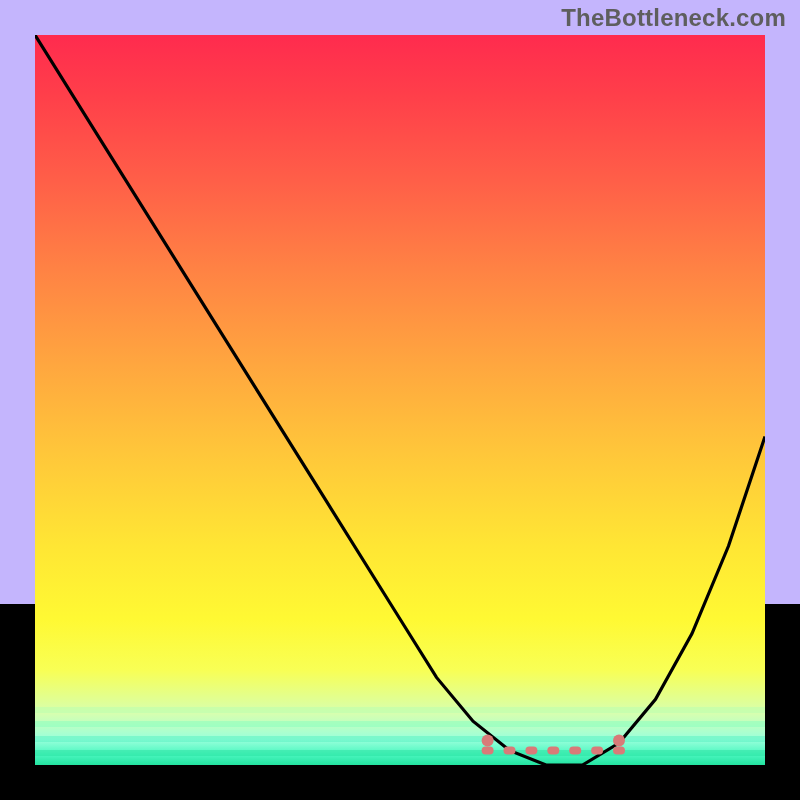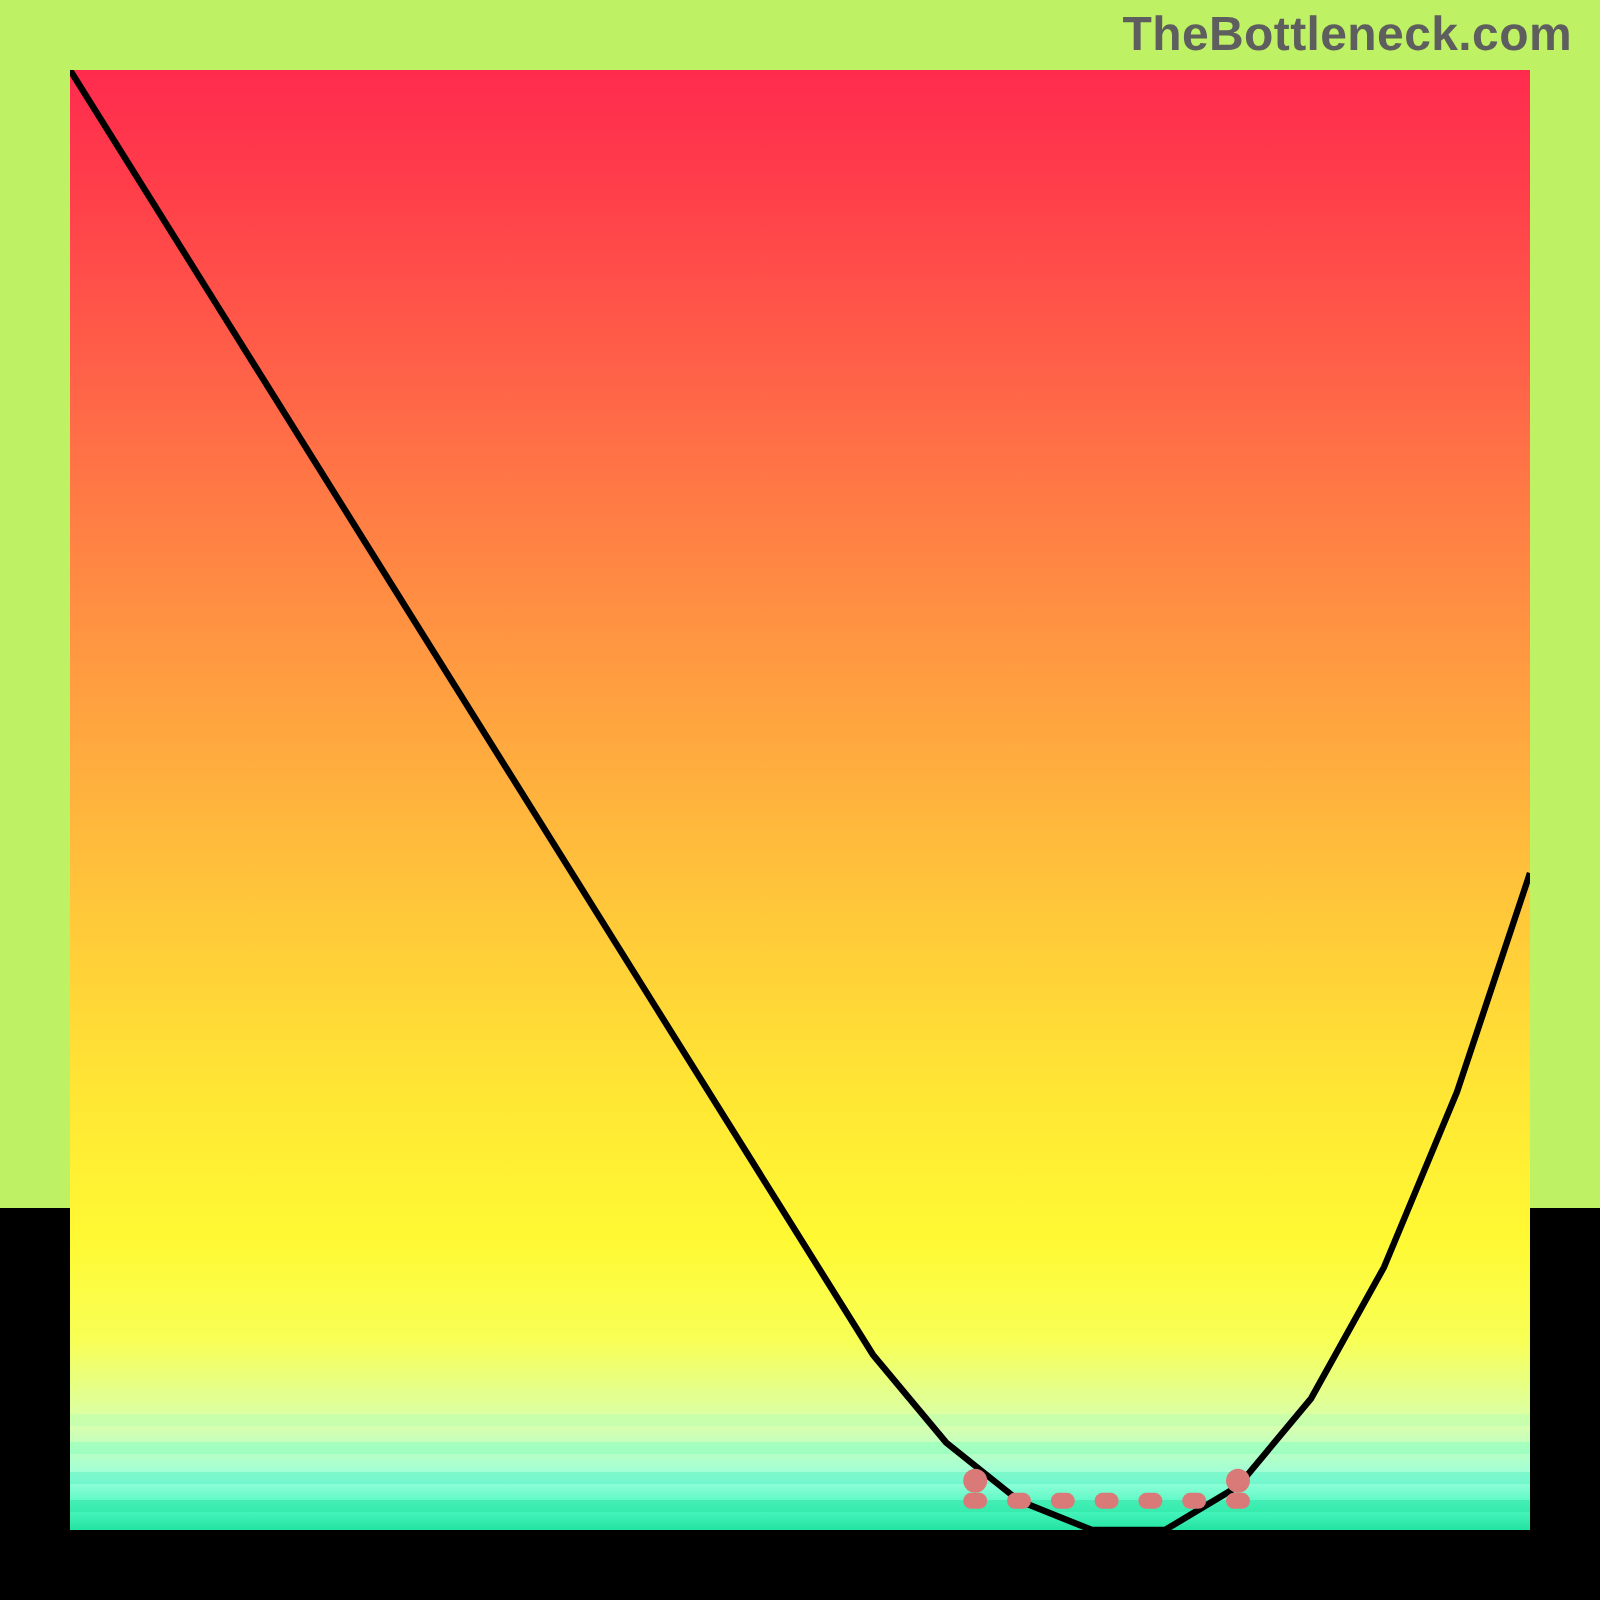--- a/index.html
+++ b/index.html
@@ -8,21 +8,21 @@
     width: 800px;
     height: 800px;
     background: #000;
     overflow: hidden;
     font-family: Arial, Helvetica, sans-serif;
   }
   .frame {
     position: relative;
     width: 800px;
     height: 604px;
-    background: #bef264;
+    background: #c4b5fd;
   }
   .attribution {
     position: absolute;
     top: 4px;
     right: 14px;
     color: #5e5e5e;
     font-size: 24px;
     font-weight: 600;
     letter-spacing: 0.2px;
     z-index: 3;

